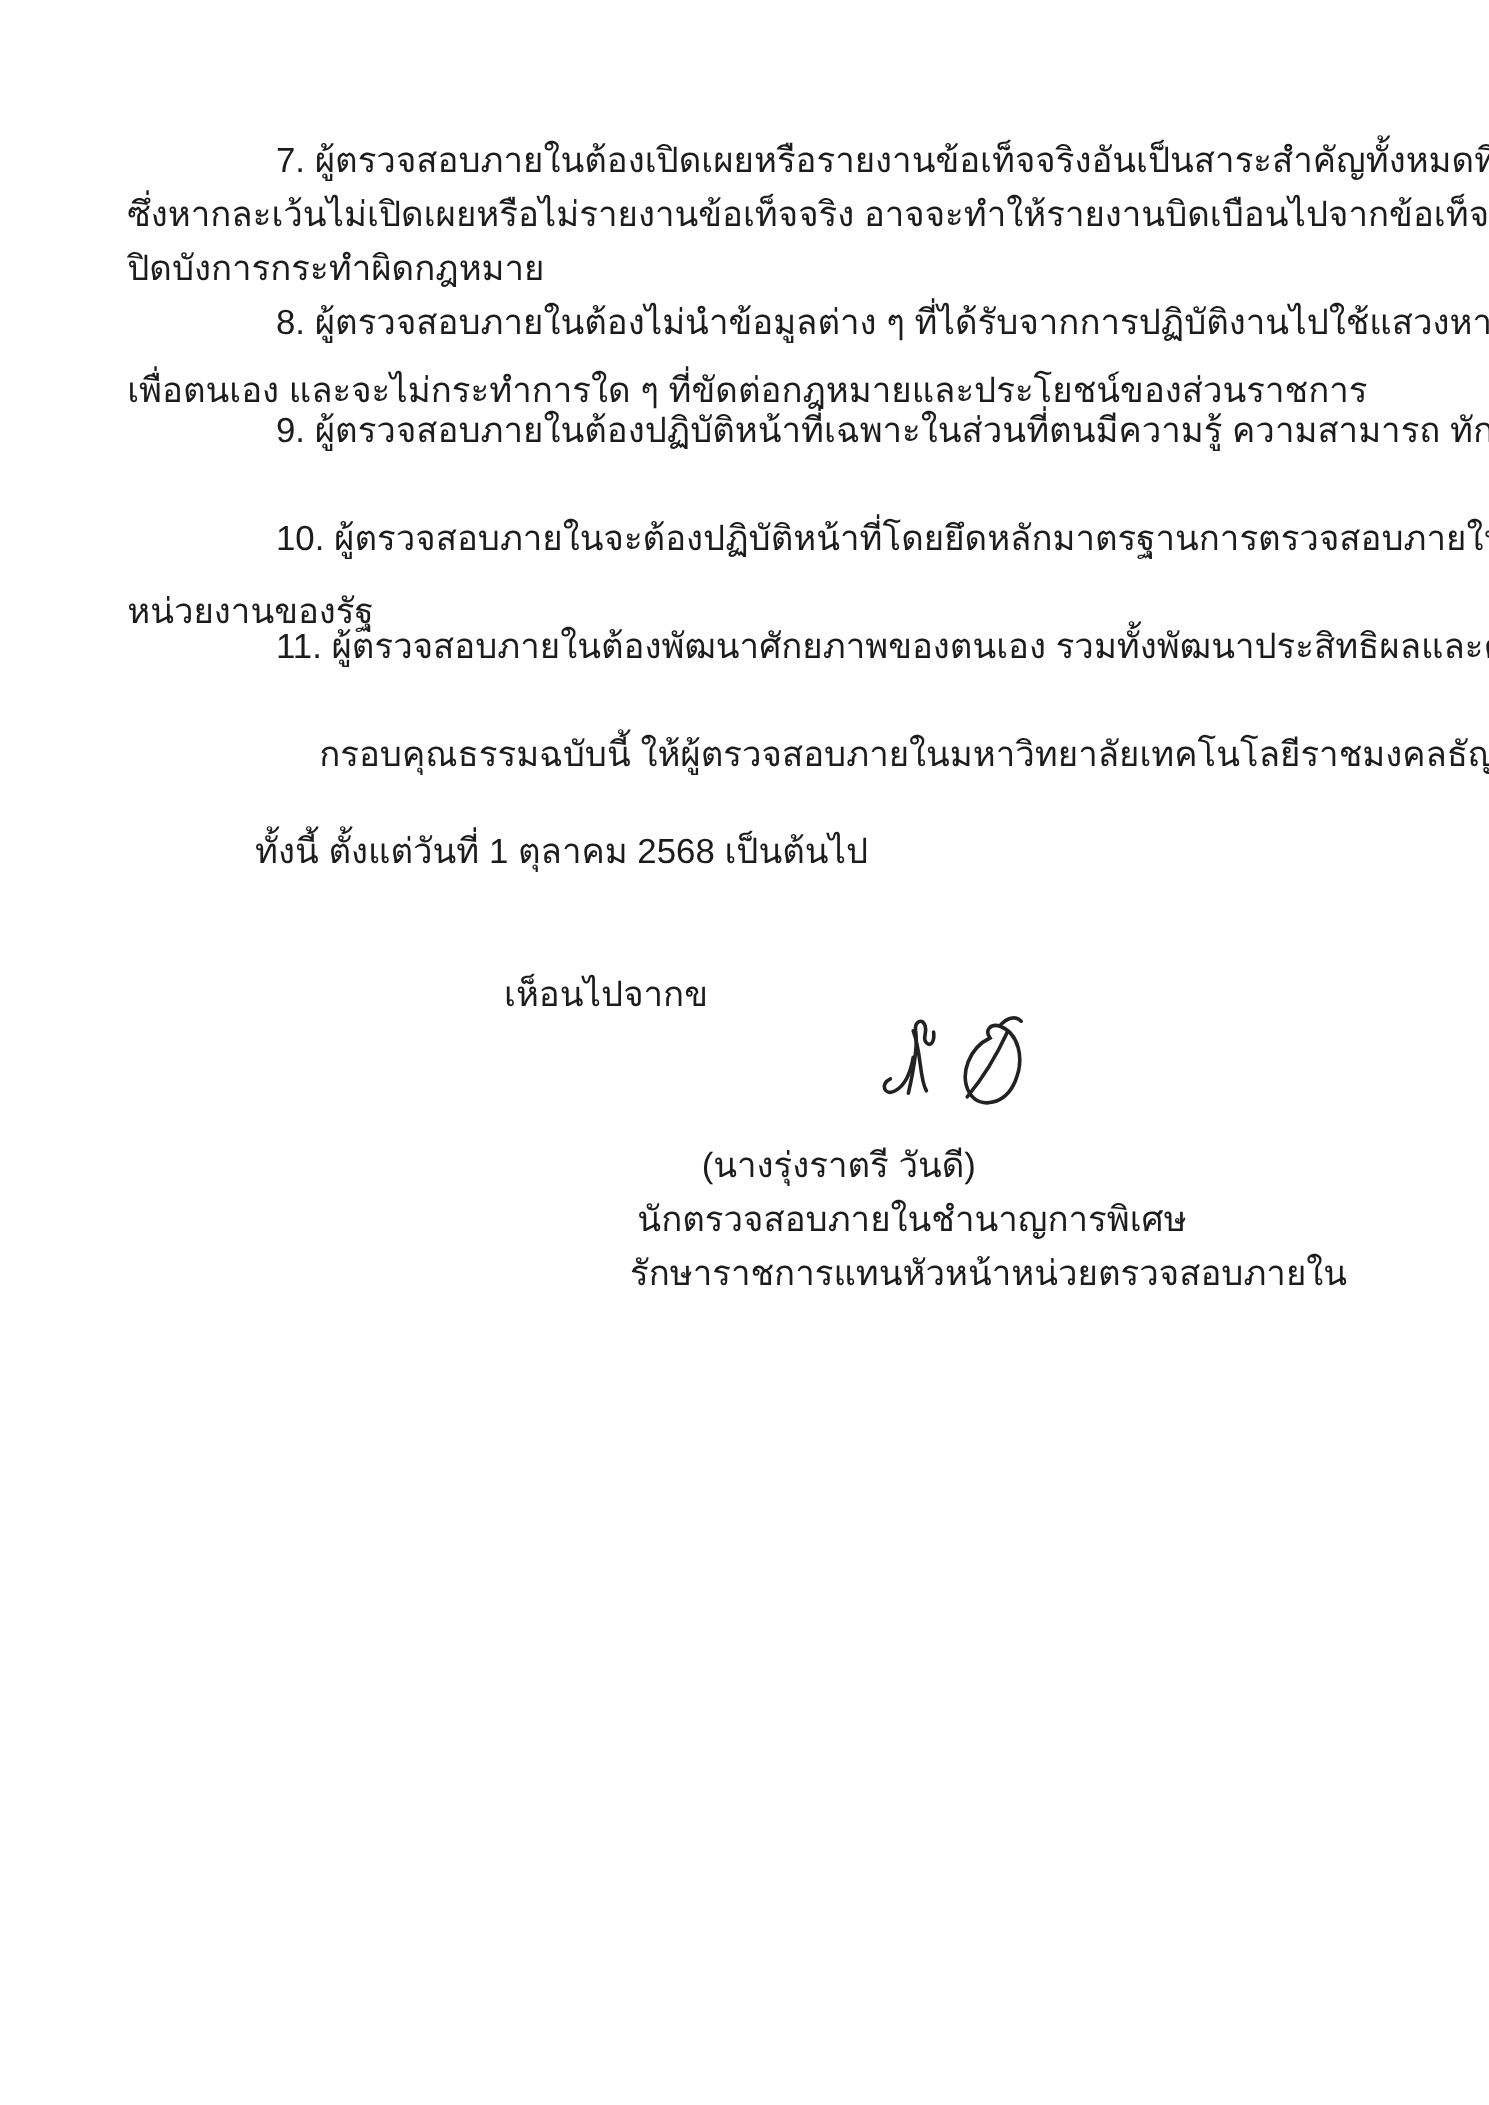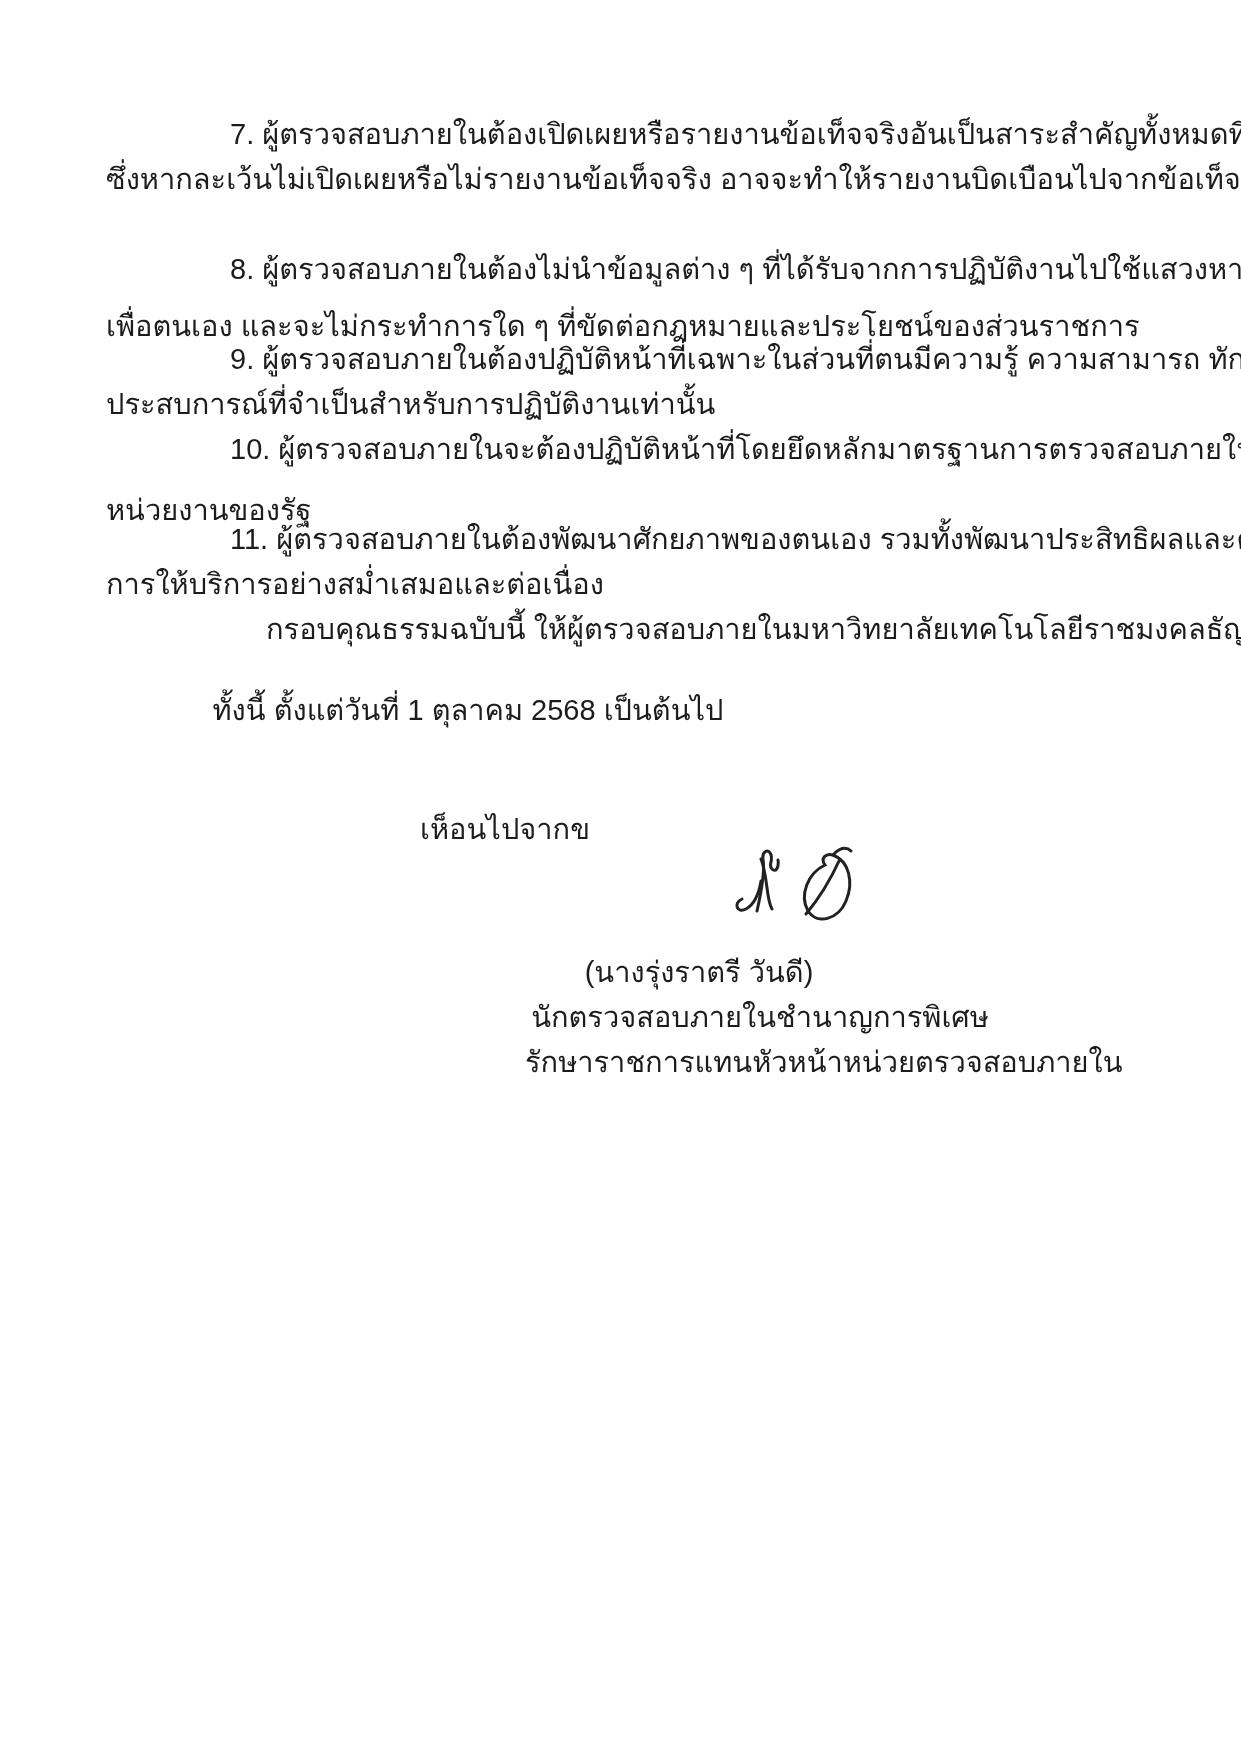--- a/index.html
+++ b/index.html
@@ -27,32 +27,31 @@
   .centered{ text-align:center; white-space:nowrap;margin-top:21px; }
   .sig-svg{ position:absolute; left:728px; top:843px; }
 </style>
 </head>
 <body>
 
 <div class="page">
 
   <div class="line indent" style="top:112px">7. ผู้ตรวจสอบภายในต้องเปิดเผยหรือรายงานข้อเท็จจริงอันเป็นสาระสำคัญทั้งหมดที่ตรวจพบ</div>
   <div class="line" style="top:157px">ซึ่งหากละเว้นไม่เปิดเผยหรือไม่รายงานข้อเท็จจริง อาจจะทำให้รายงานบิดเบือนไปจากข้อเท็จจริงหรือเป็นการ</div>
+  <div class="line" style="top:202px">ปิดบังการกระทำผิดกฎหมาย</div>
 
   <div class="line indent" style="top:247px">8. ผู้ตรวจสอบภายในต้องไม่นำข้อมูลต่าง ๆ ที่ได้รับจากการปฏิบัติงานไปใช้แสวงหาผลประโยชน์</div>
   <div class="line" style="top:304px">เพื่อตนเอง และจะไม่กระทำการใด ๆ ที่ขัดต่อกฎหมายและประโยชน์ของส่วนราชการ</div>
 
   <div class="line indent" style="top:337px">9. ผู้ตรวจสอบภายในต้องปฏิบัติหน้าที่เฉพาะในส่วนที่ตนมีความรู้ ความสามารถ ทักษะและ</div>
-  <div class="line" style="top:382px">ประสบการณ์ที่จำเป็นสำหรับการปฏิบัติงานเท่านั้น</div>
 
   <div class="line indent" style="top:427px">10. ผู้ตรวจสอบภายในจะต้องปฏิบัติหน้าที่โดยยึดหลักมาตรฐานการตรวจสอบภายในสำหรับ</div>
   <div class="line" style="top:488px">หน่วยงานของรัฐ</div>
 
   <div class="line indent" style="top:517px">11. ผู้ตรวจสอบภายในต้องพัฒนาศักยภาพของตนเอง รวมทั้งพัฒนาประสิทธิผลและคุณภาพของ</div>
-  <div class="line" style="top:562px">การให้บริการอย่างสม่ำเสมอและต่อเนื่อง</div>
 
   <div class="line indent-deep" style="top:607px">กรอบคุณธรรมฉบับนี้ ให้ผู้ตรวจสอบภายในมหาวิทยาลัยเทคโนโลยีราชมงคลธัญบุรีทุกคนถือปฏิบัติ</div>
 
   <div class="line centered" style="top:667px; left:128px; width:680px;">ทั้งนี้ ตั้งแต่วันที่ 1 ตุลาคม 2568 เป็นต้นไป</div>
 
   <div class="line centered" style="top:786px; left:305px; width:400px;">เห็อนไปจากข</div>
 
   <svg class="sig-svg" width="130" height="90" viewBox="0 0 130 90" fill="none" stroke="#222222" stroke-width="3" stroke-linecap="round">
     <path d="M14 56 C5 60 9 71 18 66 C27 61 31 50 33 38"></path>
     <path d="M29 68 C34 46 37 28 35 16 C34 8 41 5 43 12 C45 19 40 22 44 26 C48 30 51 24 50 17"></path>

